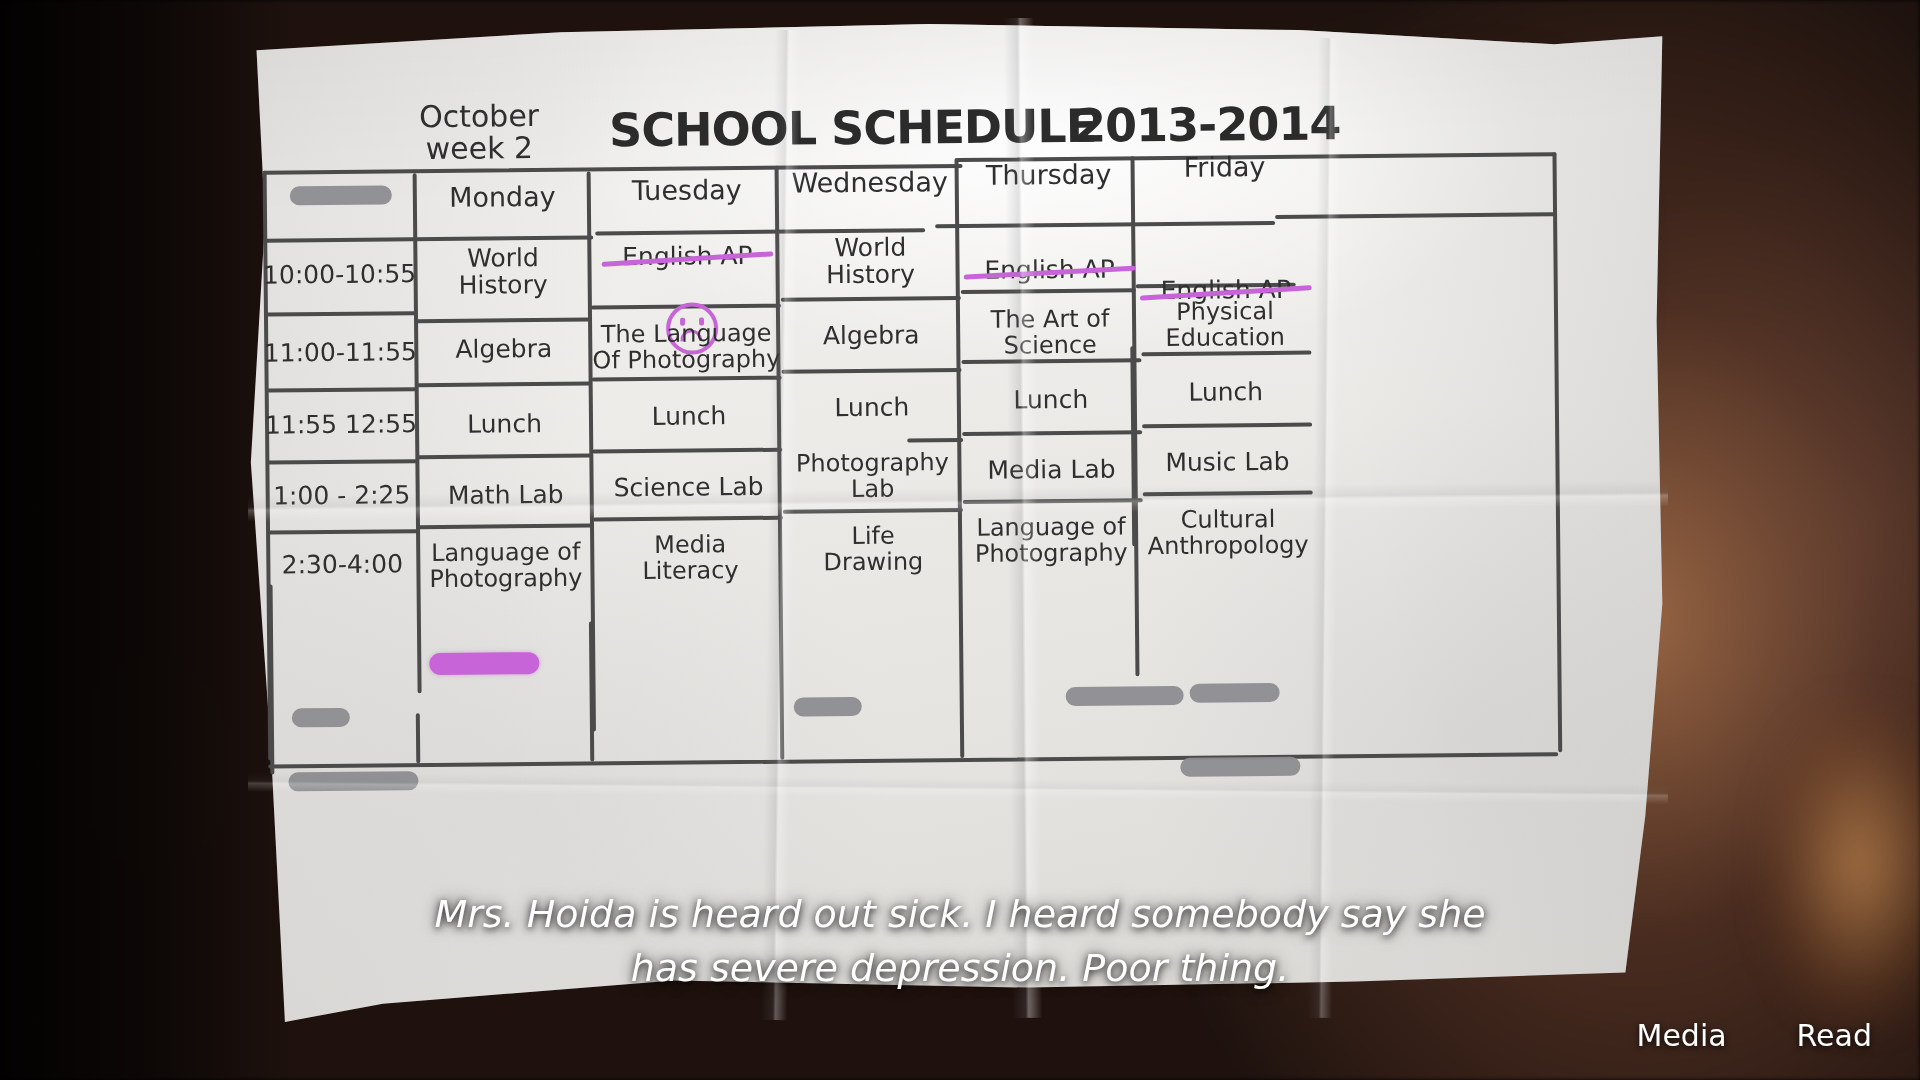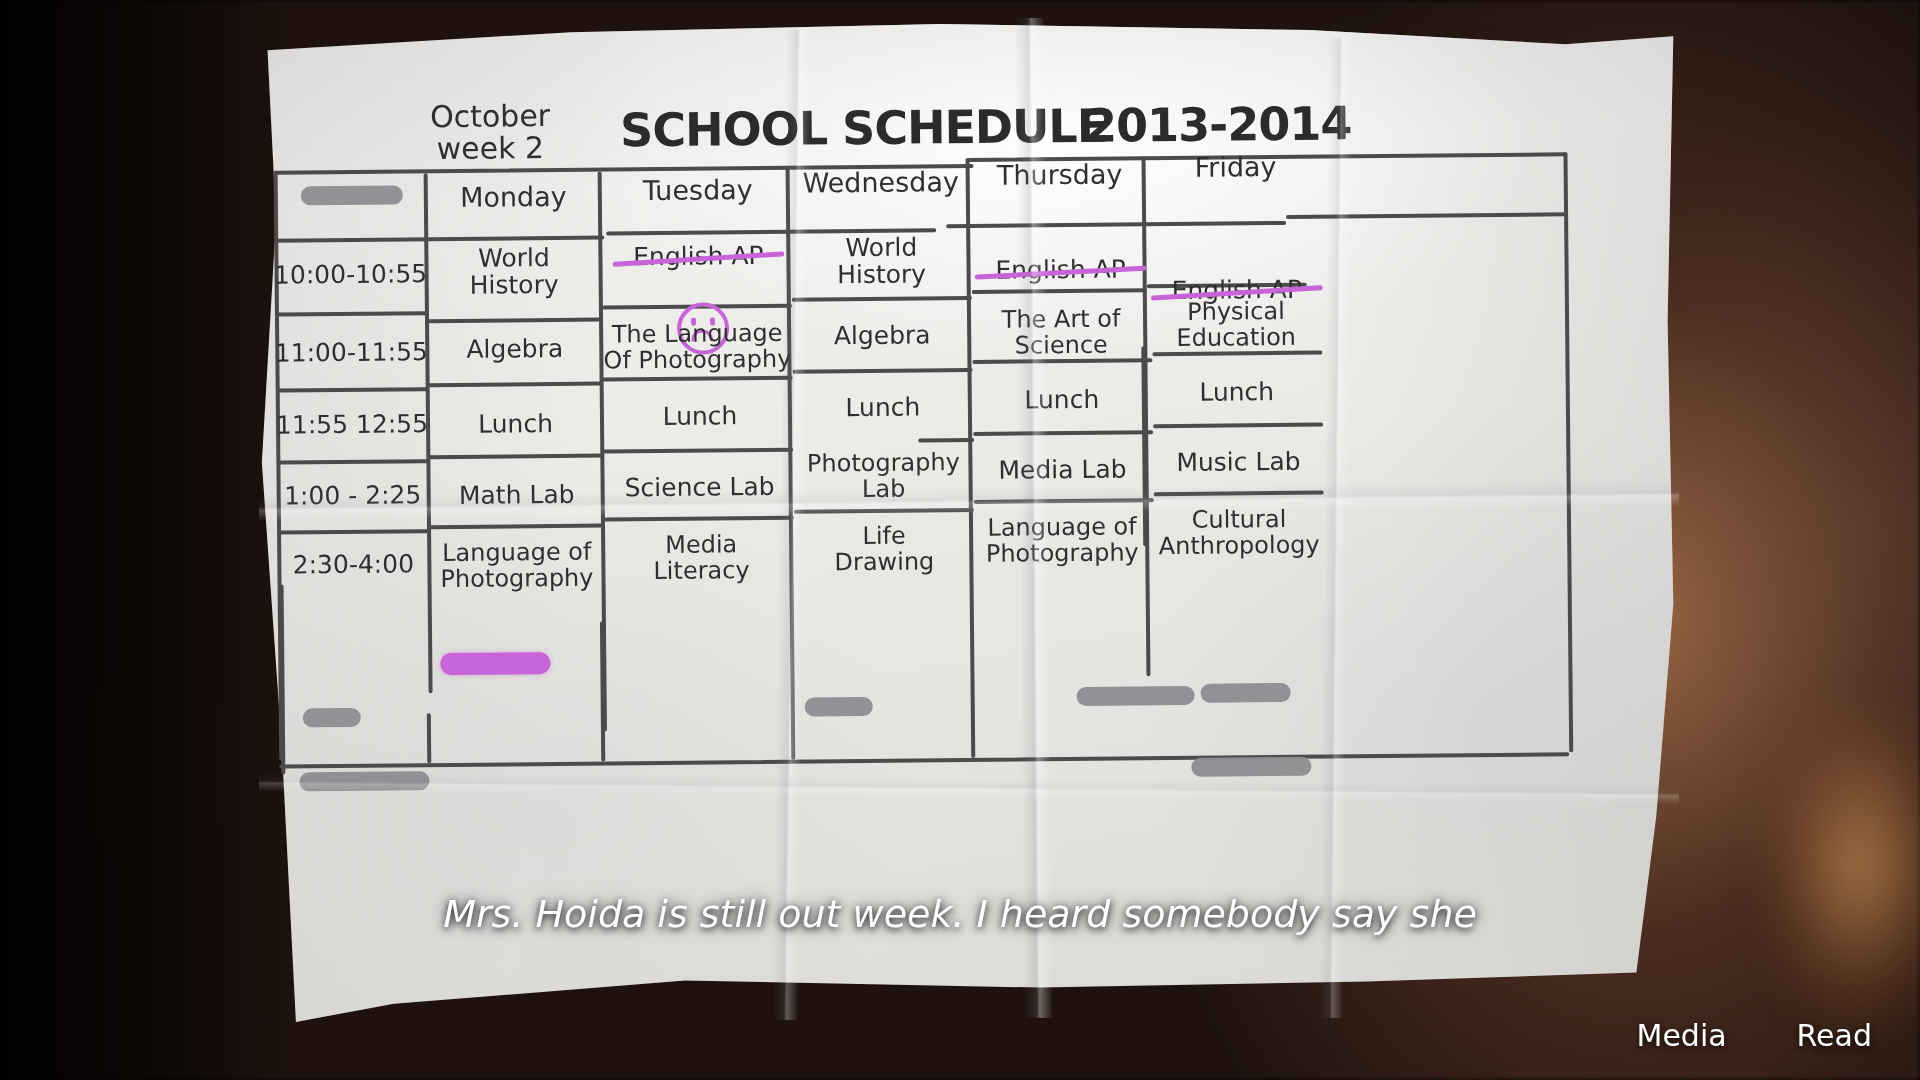--- a/index.html
+++ b/index.html
@@ -48,21 +48,21 @@
   .bg-dark-left {
     position: absolute;
     left: 0; top: 0;
     width: 300px; height: 1080px;
     background: linear-gradient(90deg, rgba(0,0,0,0.92) 0%, rgba(0,0,0,0.55) 55%, rgba(0,0,0,0) 100%);
   }
 
   
   .paper-wrap {
     position: absolute;
-    left: 259px;
+    left: 248px;
     top: 18px;
     width: 1420px;
     height: 1010px;
   }
   .paper {
     position: absolute;
     inset: 0;
     background:
       linear-gradient(176deg, rgba(0,0,0,0.05) 0%, rgba(0,0,0,0) 18%),
       linear-gradient(100deg, rgba(120,120,124,0.13) 0%, rgba(255,255,255,0) 26%),
@@ -414,21 +414,22 @@
     </div>
 
     <div class="crease crease-v1"></div>
     <div class="crease crease-v2"></div>
     <div class="crease crease-v3"></div>
     <div class="crease crease-h1"></div>
     <div class="crease crease-h2"></div>
   </div>
 
   <div class="dialogue">
-    <div>Mrs. Hoida is still out week. I heard somebody say she</div>
+    <div>Mrs. Hoida is heard out sick. I heard somebody say she</div>
+    <div>has severe depression. Poor thing.</div>
   </div>
 
   <div class="menu">
     <span>Media</span>
     <span>Read</span>
   </div>
 
 </div>
 
 </body></html>

